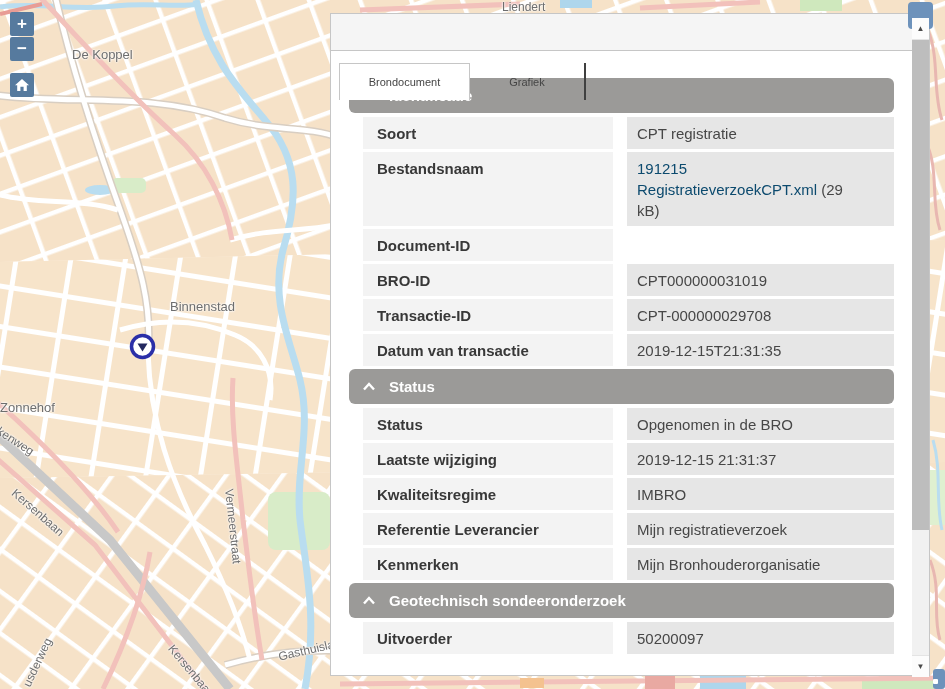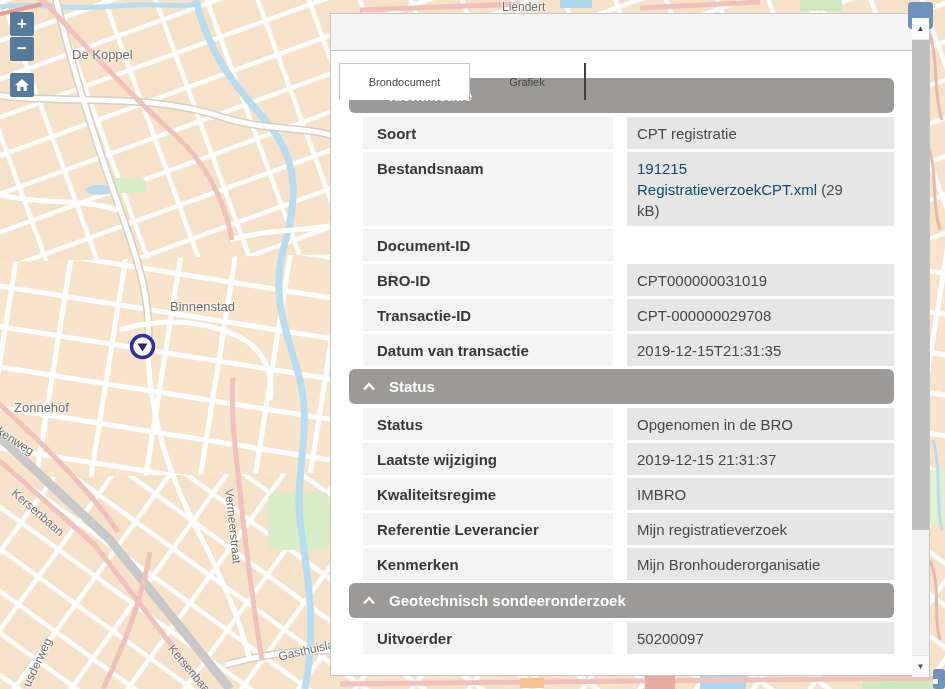--- a/index.html
+++ b/index.html
@@ -136,21 +136,21 @@
       <path d="M930,560 C942,590 932,615 940,640"></path>
     </g>
     <rect x="645" y="676" width="30" height="13" fill="#e9a9a2"></rect>
     <rect x="520" y="678" width="24" height="10" fill="#f4c28f"></rect>
   </svg>
 
   <div id="map-labels">
       <div class="map-label" style="left: 72px; top: 40px; font-size: 13px; margin-top: 7px;">De Koppel</div>
       <div class="map-label" style="left: 502px; top: 0px; font-size: 12px;">Liendert</div>
       <div class="map-label" style="left: 170px; top: 280px; font-size: 13px; margin-top: 19px;">Binnenstad</div>
-      <div class="map-label" style="left: 14px; top: 400px; font-size: 13px;">Zonnehof</div>
+      <div class="map-label" style="left: 0; top: 400px; font-size: 13px;">Zonnehof</div>
       <div class="map-label" style="left: 2px; top: 424px; font-size: 12px; transform: rotate(33deg);">kenweg</div>
       <div class="map-label" style="left: 18px; top: 486px; font-size: 12px; transform: rotate(41deg);">Kersenbaan</div>
       <div class="map-label" style="left: 176px; top: 642px; font-size: 12px; transform: rotate(50deg);">Kersenbaan</div>
       <div class="map-label" style="left: 20px; top: 683px; font-size: 12px; transform: rotate(-65deg);">usderweg</div>
       <div class="map-label" style="left: 236px; top: 488px; font-size: 12px; transform: rotate(84deg);">Vermeerstraat</div>
       <div class="map-label" style="left: 277px; top: 650px; font-size: 12px; transform: rotate(-13deg);">Gasthuislaan</div>
     </div>
 
   <div class="map-controls">
     <button class="mc-btn" id="zoom-in">+</button>

